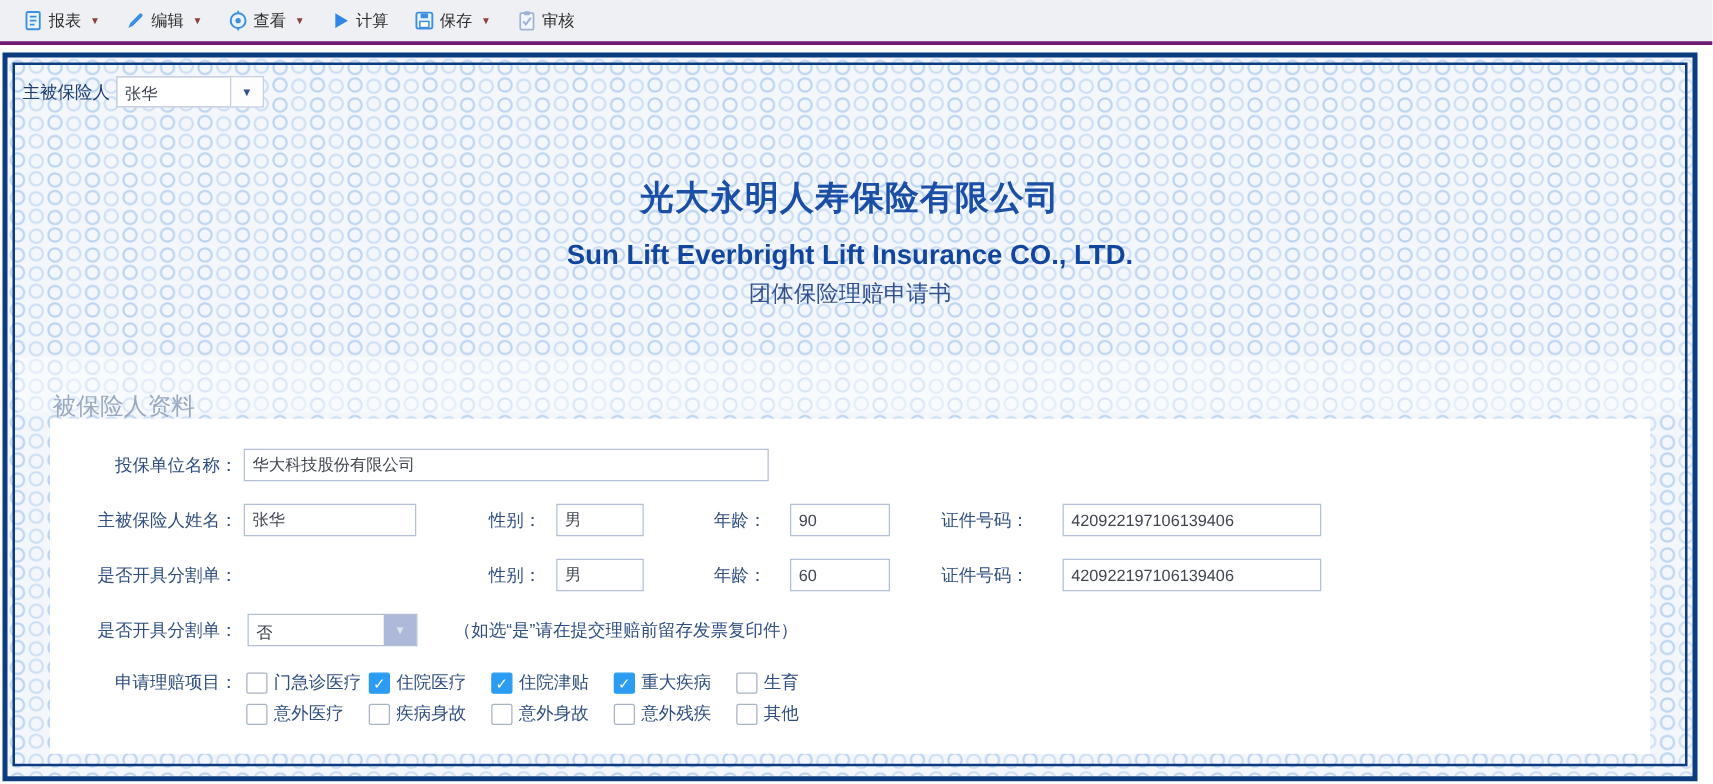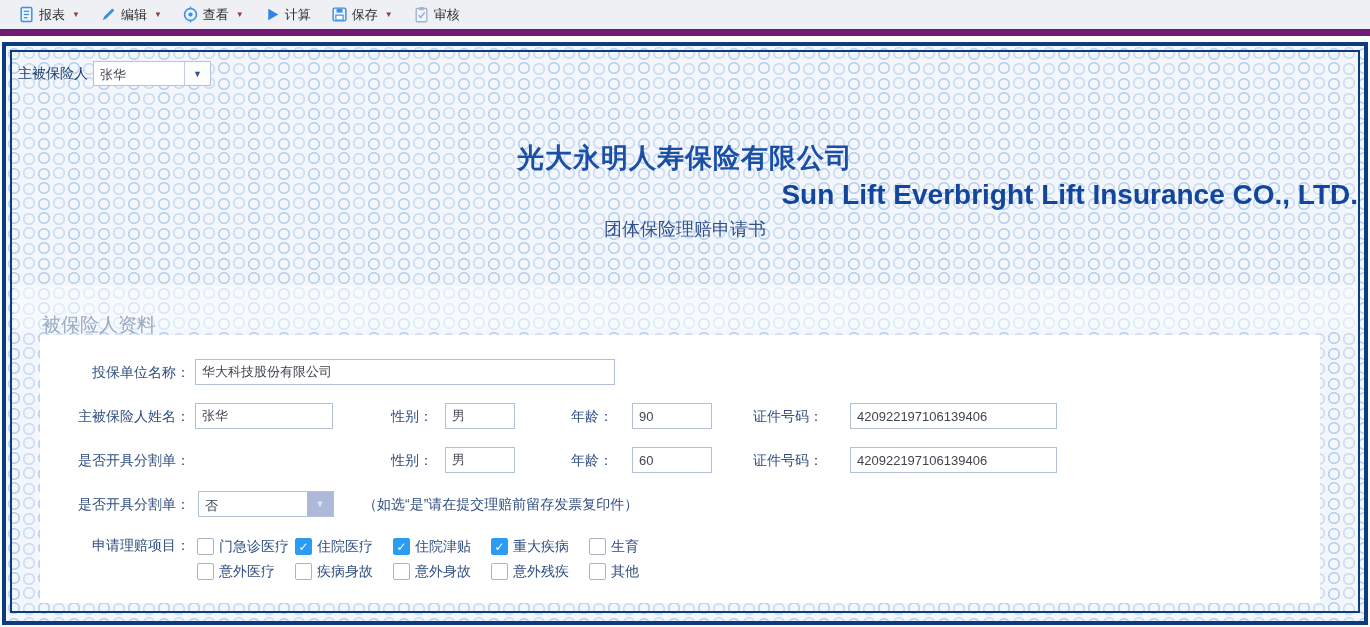--- a/index.html
+++ b/index.html
@@ -1,28 +1,28 @@
 <!DOCTYPE html>
 <html><head>
 <meta charset="utf-8">
 <style>
   * { margin:0; padding:0; box-sizing:border-box; }
   html,body { width:1370px; height:627px; overflow:hidden;
     font-family:"Liberation Sans","DejaVu Sans",sans-serif; background:#fff; }
 
   
-  .toolbar { height:36px; background:#eef0f3; border-bottom:7px solid #701a75;
+  .toolbar { height:36px; background:#eef0f3; border-bottom:3px solid #701a75;
     display:flex; align-items:center; padding-left:10px; gap:4px; }
   .tb-btn { display:flex; align-items:center; gap:4px; padding:4px 8px;
     font-size:13px; color:#2d2d2d; cursor:pointer; border-radius:2px; }
   .tb-caret { font-size:8px; color:#8a4040; margin-left:3px; }
   .tb-icon { width:17px; height:17px; display:inline-block; }
 
   
-  .main { position:relative; height:591px; background:#fff; padding:6px 2px 2px 2px; }
+  .main { position:relative; height:591px; background:#fff; padding:6px 12px 2px 2px; }
   .frame { height:583px; border:4px solid #0c3c80;
     background-color:#f3f7fc;
     background-image:
       radial-gradient(circle at 8px 8px,  rgba(176,204,238,0) 4.1px, rgba(173,202,237,.8) 4.7px, rgba(173,202,237,.8) 5.7px, rgba(176,204,238,0) 6.5px),
       radial-gradient(circle at 8px 22px, rgba(176,204,238,0) 4.1px, rgba(173,202,237,.8) 4.7px, rgba(173,202,237,.8) 5.7px, rgba(176,204,238,0) 6.5px),
       radial-gradient(circle at 23px 23px, rgba(176,204,238,0) 4.1px, rgba(173,202,237,.55) 4.7px, rgba(173,202,237,.55) 5.7px, rgba(176,204,238,0) 6.5px),
       radial-gradient(circle at 23px 7px,  rgba(176,204,238,0) 4.1px, rgba(173,202,237,.55) 4.7px, rgba(173,202,237,.55) 5.7px, rgba(176,204,238,0) 6.5px);
     background-size:30px 30px; }
   .frame-inner { position:relative; margin:4px; border:2px solid #0c3c80; height:563px; }
 
@@ -31,21 +31,21 @@
   .sel-label { font-size:14px; color:#1f3c6e; line-height:25px; margin-right:5px; }
   .sel-box { width:118px; height:25px; background:#fff; border:1px solid #b7c2d8;
     display:flex; align-items:stretch; cursor:pointer; }
   .sel-value { flex:1; font-size:13px; color:#3c4350; padding:4px 0 0 6px; }
   .sel-arrow { width:26px; border-left:1px solid #c3cdde; display:flex; align-items:center;
     justify-content:center; font-size:9px; color:#34508c; background:#fdfdfe; }
 
   
   .title-block { position:absolute; top:88px; left:0; right:0; text-align:center; }
   .title-cn { font-size:27px; font-weight:bold; color:#1b4fa5; letter-spacing:1px; }
-  .title-en { font-size:28px; font-weight:bold; color:#12459c; margin-top:3px;text-align:right; }
+  .title-en { font-size:22px; font-weight:bold; color:#12459c; margin-top:15px; }
   .title-sub { font-size:18px; color:#33508e; margin-top:6px; }
 
   
   .section-band { position:absolute; top:234px; left:2px; right:2px; height:44px;
     background:rgba(255,255,255,.45); }
   .section-title { position:absolute; left:28px; top:26px; font-size:19px; color:#9aa9c0; }
 
   
   .panel { position:absolute; left:28px; top:283px; width:1280px; height:268px; background:#fff; }
   .flabel { position:absolute; font-size:14px; color:#2f4e7f; text-align:right;

